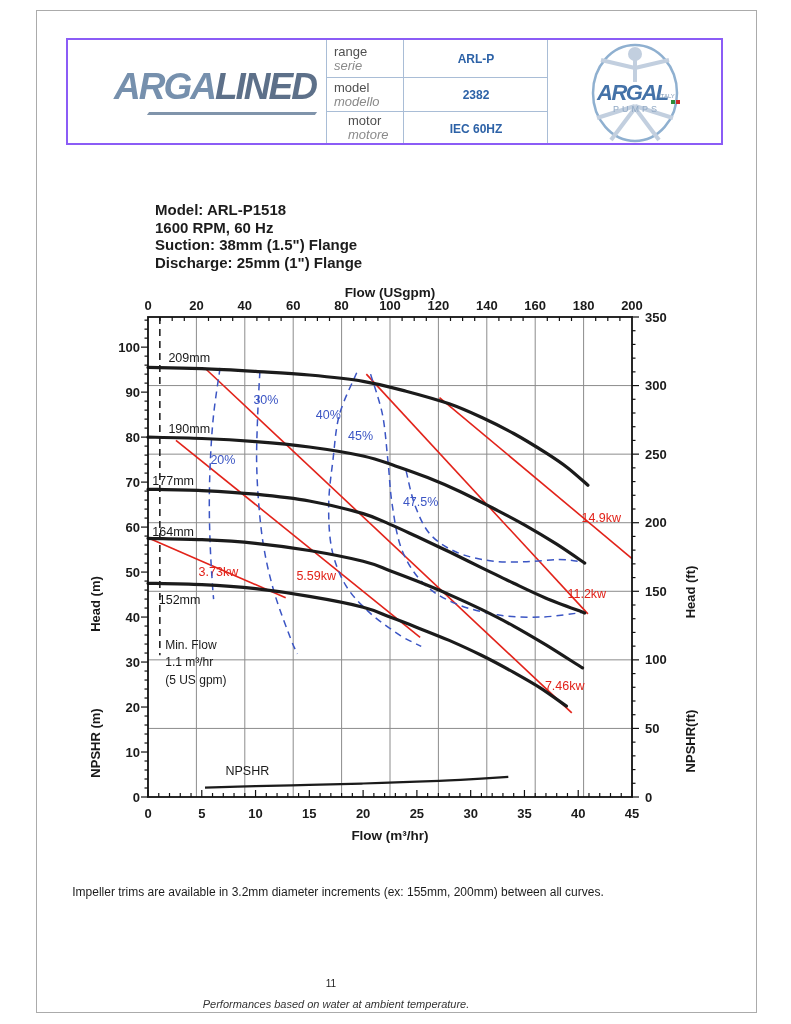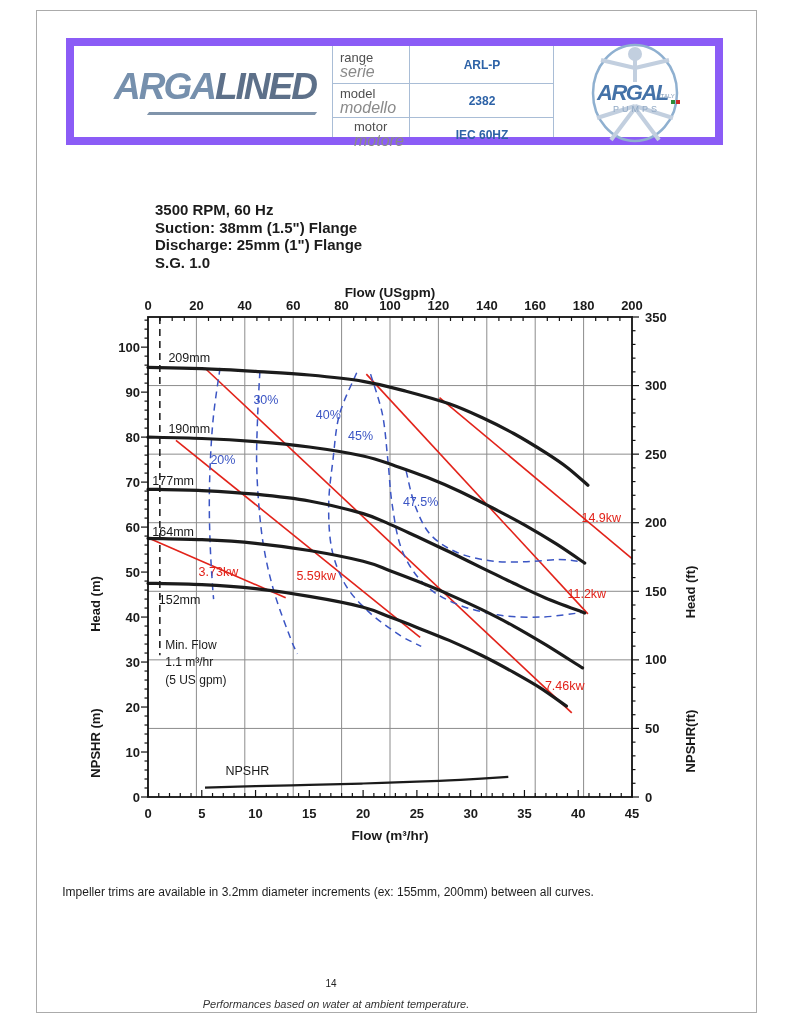--- a/index.html
+++ b/index.html
@@ -1,34 +1,34 @@
 <!DOCTYPE html>
 <html><head>
 <meta charset="utf-8">
 <style>
   html,body{margin:0;padding:0;background:#ffffff;}
   body{width:791px;height:1024px;position:relative;font-family:"Liberation Sans",sans-serif;overflow:hidden;}
   .abs{position:absolute;}
   .page-border{left:36px;top:10px;width:719px;height:1001px;border:1px solid #ababab;}
   
-  .htable{left:66px;top:38px;width:657px;height:107px;border:8px solid #8b5cf6;box-sizing:border-box;background:#fff;}
+  .htable{left:66px;top:38px;width:657px;height:107px;border:2px solid #8b5cf6;box-sizing:border-box;background:#fff;}
   .vline{position:absolute;top:0;bottom:0;width:1px;background:#a9bdd6;}
   .hline{position:absolute;height:1px;background:#a9bdd6;}
   .hlabel{position:absolute;left:266px;width:70px;color:#4f4f4f;font-size:13px;line-height:14px;}
-  .hlabel .sub{font-style:italic;font-size:16px;color:#8a8a8a;}
+  .hlabel .sub{font-style:italic;font-size:13px;color:#8a8a8a;}
   .hvalue{position:absolute;left:336px;width:144px;text-align:center;color:#2d62a7;font-weight:bold;font-size:12px;}
   
   .logo{left:100px;top:66px;width:230px;height:55px;font-style:italic;font-weight:bold;font-size:37px;letter-spacing:-2px;white-space:nowrap;text-align:center;}
   .logo .a1{color:#7690ad;}
   .logo .a2{color:#5d7089;}
   .logo-swoosh{left:148px;top:112px;width:168px;height:3px;background:#8094ab;transform:skewX(-35deg);}
   
   .info{left:155px;top:201px;width:330px;font-weight:bold;font-size:15px;line-height:17.5px;color:#1c1c1c;}
   
-  .note{left:28px;top:885px;width:600px;text-align:center;font-size:12px;color:#1c1c1c;}
+  .note{left:38px;top:885px;width:600px;text-align:center;font-size:12px;color:#1c1c1c;}
   .footnote{left:36px;top:950px;width:600px;text-align:center;font-style:italic;font-size:11px;color:#333;margin-top:48px;}
   .pagenum{left:36px;top:978px;width:590px;text-align:center;font-size:10px;color:#222;}
   svg{position:absolute;left:0;top:0;}
 </style>
 </head>
 <body>
 
 <div class="abs page-border"></div>
 
 <div class="abs htable">
@@ -75,24 +75,24 @@
     <line x1="52" y1="68" x2="90" y2="80"></line>
   </g>
   <text x="14" y="62" font-family="Liberation Sans,sans-serif" font-size="22" font-weight="bold" font-style="italic" fill="#4472a8" letter-spacing="-1.5">ARGAL</text>
   <text x="76" y="60" font-family="Liberation Sans,sans-serif" font-size="6" fill="#7d99b8">ITALY</text>
   <rect x="88" y="62" width="4" height="4" fill="#2e8b3a"></rect>
   <rect x="93" y="62" width="4" height="4" fill="#cc2a2a"></rect>
   <text x="30" y="74" font-family="Liberation Sans,sans-serif" font-size="9" letter-spacing="3" fill="#8fa8c4">PUMPS</text>
 </svg>
 
 <div class="abs info">
-  <div>3500 RPM, 60 Hz</div>
+  <div>Model: ARL-P1518</div>
+  <div>1600 RPM, 60 Hz</div>
   <div>Suction: 38mm (1.5") Flange</div>
   <div>Discharge: 25mm (1") Flange</div>
-  <div>S.G. 1.0</div>
 </div>
 
 <svg id="chart-svg" width="791" height="1024" viewBox="0 0 791 1024">
     <line x1="196.4" y1="317" x2="196.4" y2="797" stroke="#8c8c8c" stroke-width="1"></line>
     <line x1="244.8" y1="317" x2="244.8" y2="797" stroke="#8c8c8c" stroke-width="1"></line>
     <line x1="293.2" y1="317" x2="293.2" y2="797" stroke="#8c8c8c" stroke-width="1"></line>
     <line x1="341.6" y1="317" x2="341.6" y2="797" stroke="#8c8c8c" stroke-width="1"></line>
     <line x1="390" y1="317" x2="390" y2="797" stroke="#8c8c8c" stroke-width="1"></line>
     <line x1="438.4" y1="317" x2="438.4" y2="797" stroke="#8c8c8c" stroke-width="1"></line>
     <line x1="486.8" y1="317" x2="486.8" y2="797" stroke="#8c8c8c" stroke-width="1"></line>
@@ -350,13 +350,13 @@
     <text x="390" y="297" fill="#1a1a1a" font-size="13.5" font-family="Liberation Sans,sans-serif" text-anchor="middle" font-weight="bold">Flow (USgpm)</text>
     <text x="390" y="840" fill="#1a1a1a" font-size="13.5" font-family="Liberation Sans,sans-serif" text-anchor="middle" font-weight="bold">Flow (m³/hr)</text>
     <text x="100" y="604" fill="#1a1a1a" font-size="13" font-family="Liberation Sans,sans-serif" text-anchor="middle" font-weight="bold" transform="rotate(-90 100 604)">Head (m)</text>
     <text x="100" y="743" fill="#1a1a1a" font-size="13" font-family="Liberation Sans,sans-serif" text-anchor="middle" font-weight="bold" transform="rotate(-90 100 743)">NPSHR (m)</text>
     <text x="695" y="592" fill="#1a1a1a" font-size="13" font-family="Liberation Sans,sans-serif" text-anchor="middle" font-weight="bold" transform="rotate(-90 695 592)">Head (ft)</text>
     <text x="695" y="741" fill="#1a1a1a" font-size="13" font-family="Liberation Sans,sans-serif" text-anchor="middle" font-weight="bold" transform="rotate(-90 695 741)">NPSHR(ft)</text>
   </svg>
 
 <div class="abs note">Impeller trims are available in 3.2mm diameter increments (ex: 155mm,  200mm) between all curves.</div>
 <div class="abs footnote">Performances based on water at ambient temperature.</div>
-<div class="abs pagenum">14</div>
+<div class="abs pagenum">11</div>
 
 </body></html>

